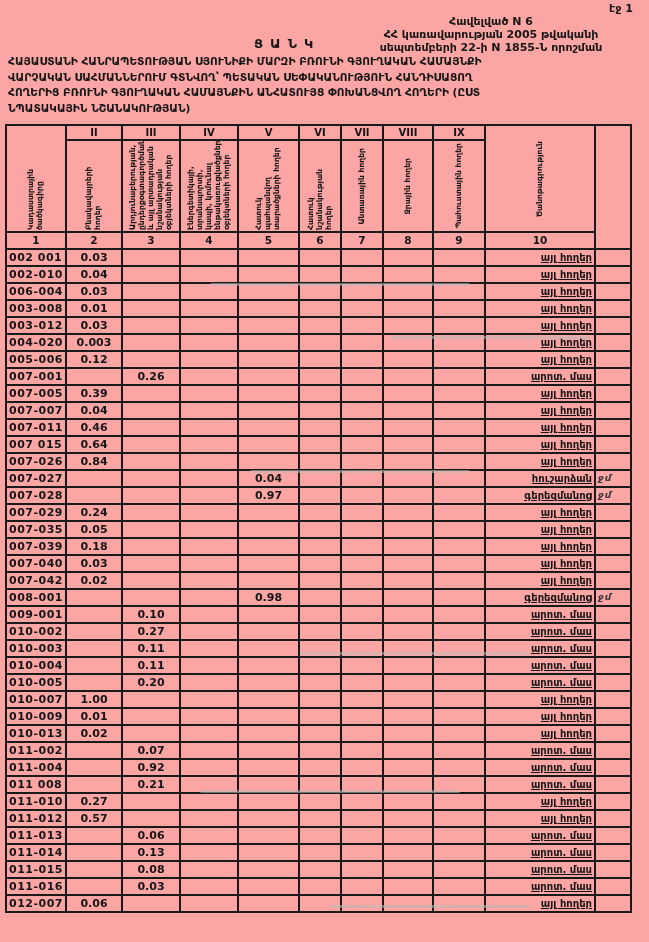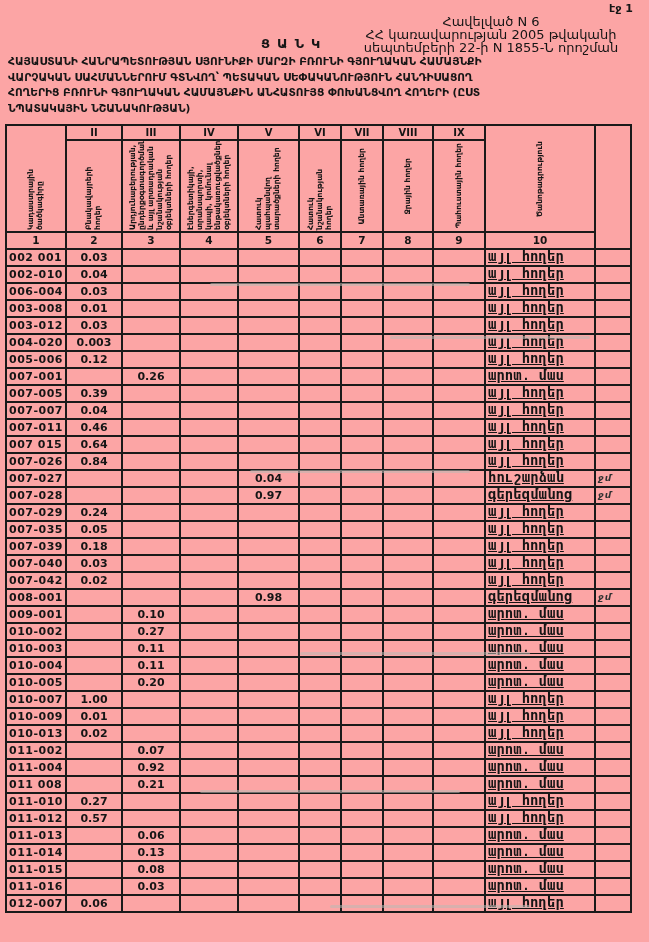--- a/index.html
+++ b/index.html
@@ -11,24 +11,24 @@
     overflow:hidden;
     font-family:"DejaVu Sans",sans-serif;
     color:#151515;
   }
   .page-number{
     position:absolute;top:2px;right:16px;
     font-size:11px;font-weight:700;
   }
   .appendix-block{
     position:absolute;top:15px;right:28px;width:260px;
-    text-align:center;font-size:13px;font-weight:400;line-height:13px;
+    text-align:center;font-size:11px;font-weight:700;line-height:13px;
   }
   .doc-title{
-    position:absolute;top:36px;left:261px;
+    position:absolute;top:36px;left:254px;
     font-size:13px;font-weight:700;letter-spacing:7px;
   }
   .doc-subtitle{
     position:absolute;top:54px;left:8px;right:8px;
     text-align:left;font-size:10.6px;font-weight:700;line-height:15.5px;
   }
   table.land-table{
     position:absolute;top:124px;left:5px;
     border-collapse:collapse;
     table-layout:fixed;
@@ -52,21 +52,21 @@
     max-height:88px;
     text-align:left;
     white-space:normal;
   }
   th.tall-head .vtext{max-height:102px;}
   tr.rotated-row th{height:90px;}
   tr.numbers-row td{height:15px;font-size:10.5px;line-height:15px;text-align:center;font-weight:700;}
   tbody td{height:15px;line-height:15px;font-size:11px;}
   td.code{ text-align:left;padding-left:3px;letter-spacing:.5px;}
   td.val{ text-align:center;}
-  td.note{ text-align:left;padding-left:4px;font-size:14px;text-decoration:underline;font-family:Liberation Mono, monospace;}
+  td.note{ text-align:right;padding-left:4px;font-size:10px;text-decoration:underline;}
   th.margin-cell, td.margin-cell{
     border:none;background:transparent;text-decoration:none;
     font-size:9px;font-style:italic;color:#333;text-align:left;padding-left:7px;
     letter-spacing:1px;
   }
   .scan-streak{position:absolute;height:3px;background:#b9b9b5;opacity:.55;border-radius:2px;pointer-events:none;}
 </style>
 </head>
 <body>
 

